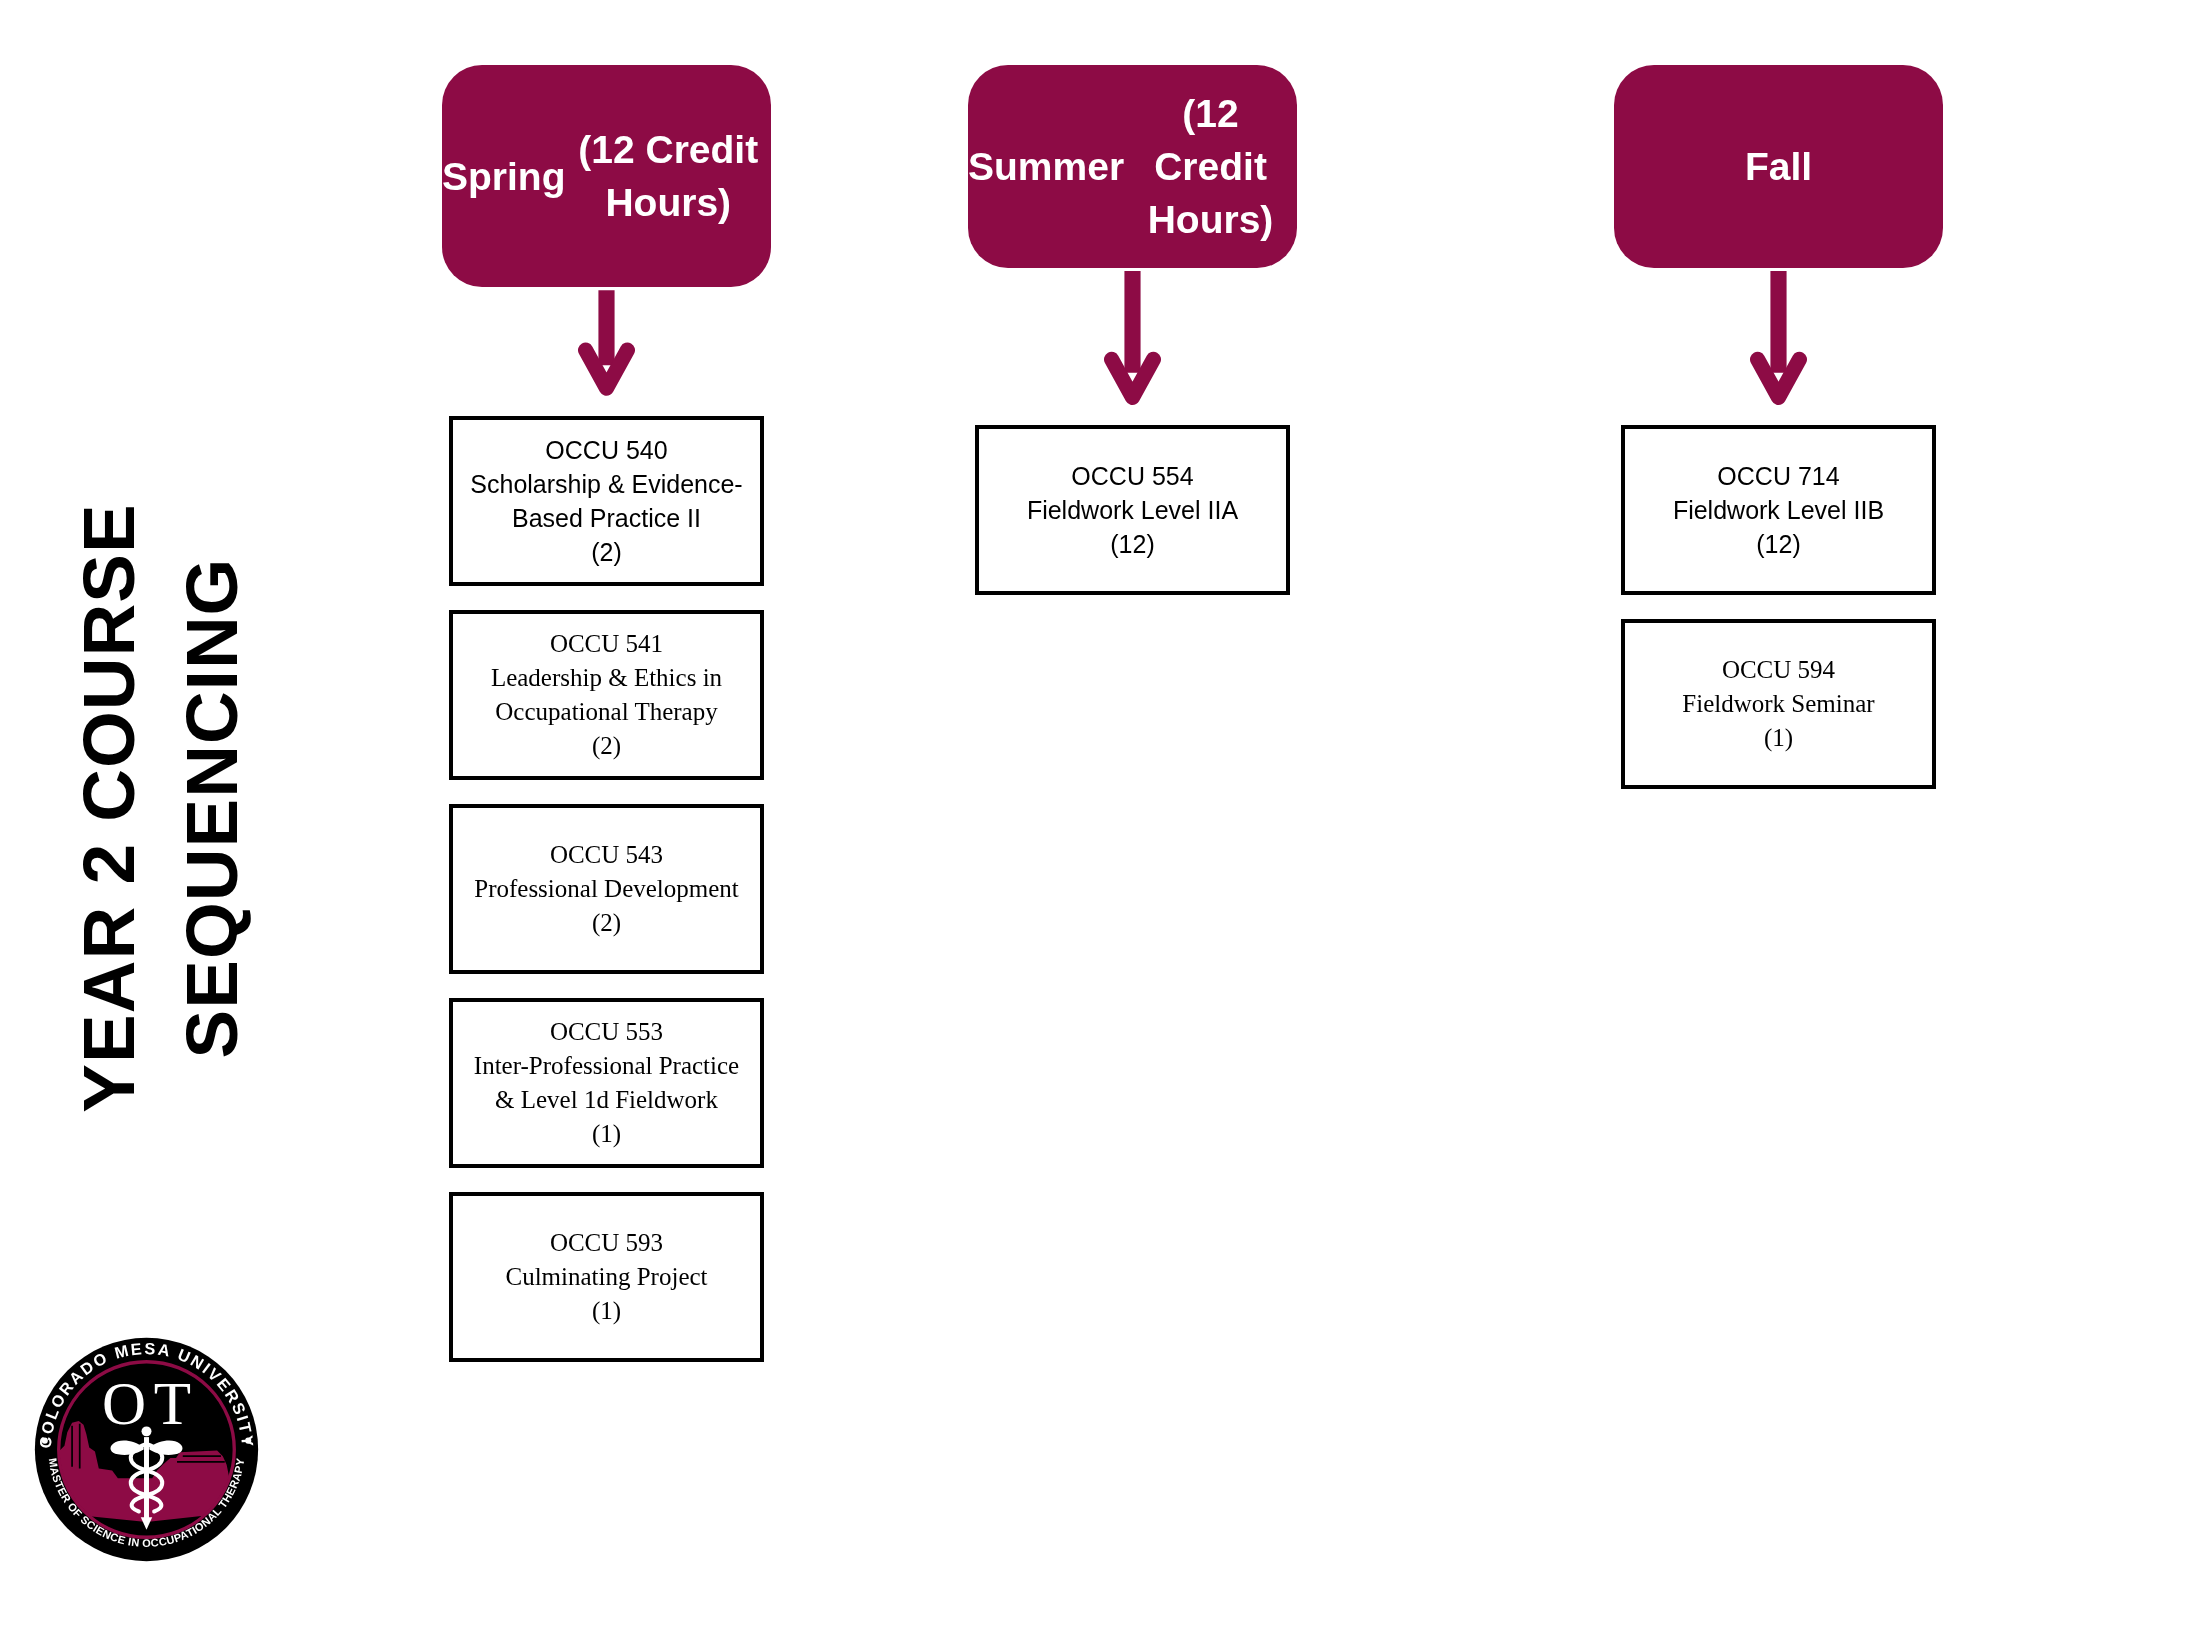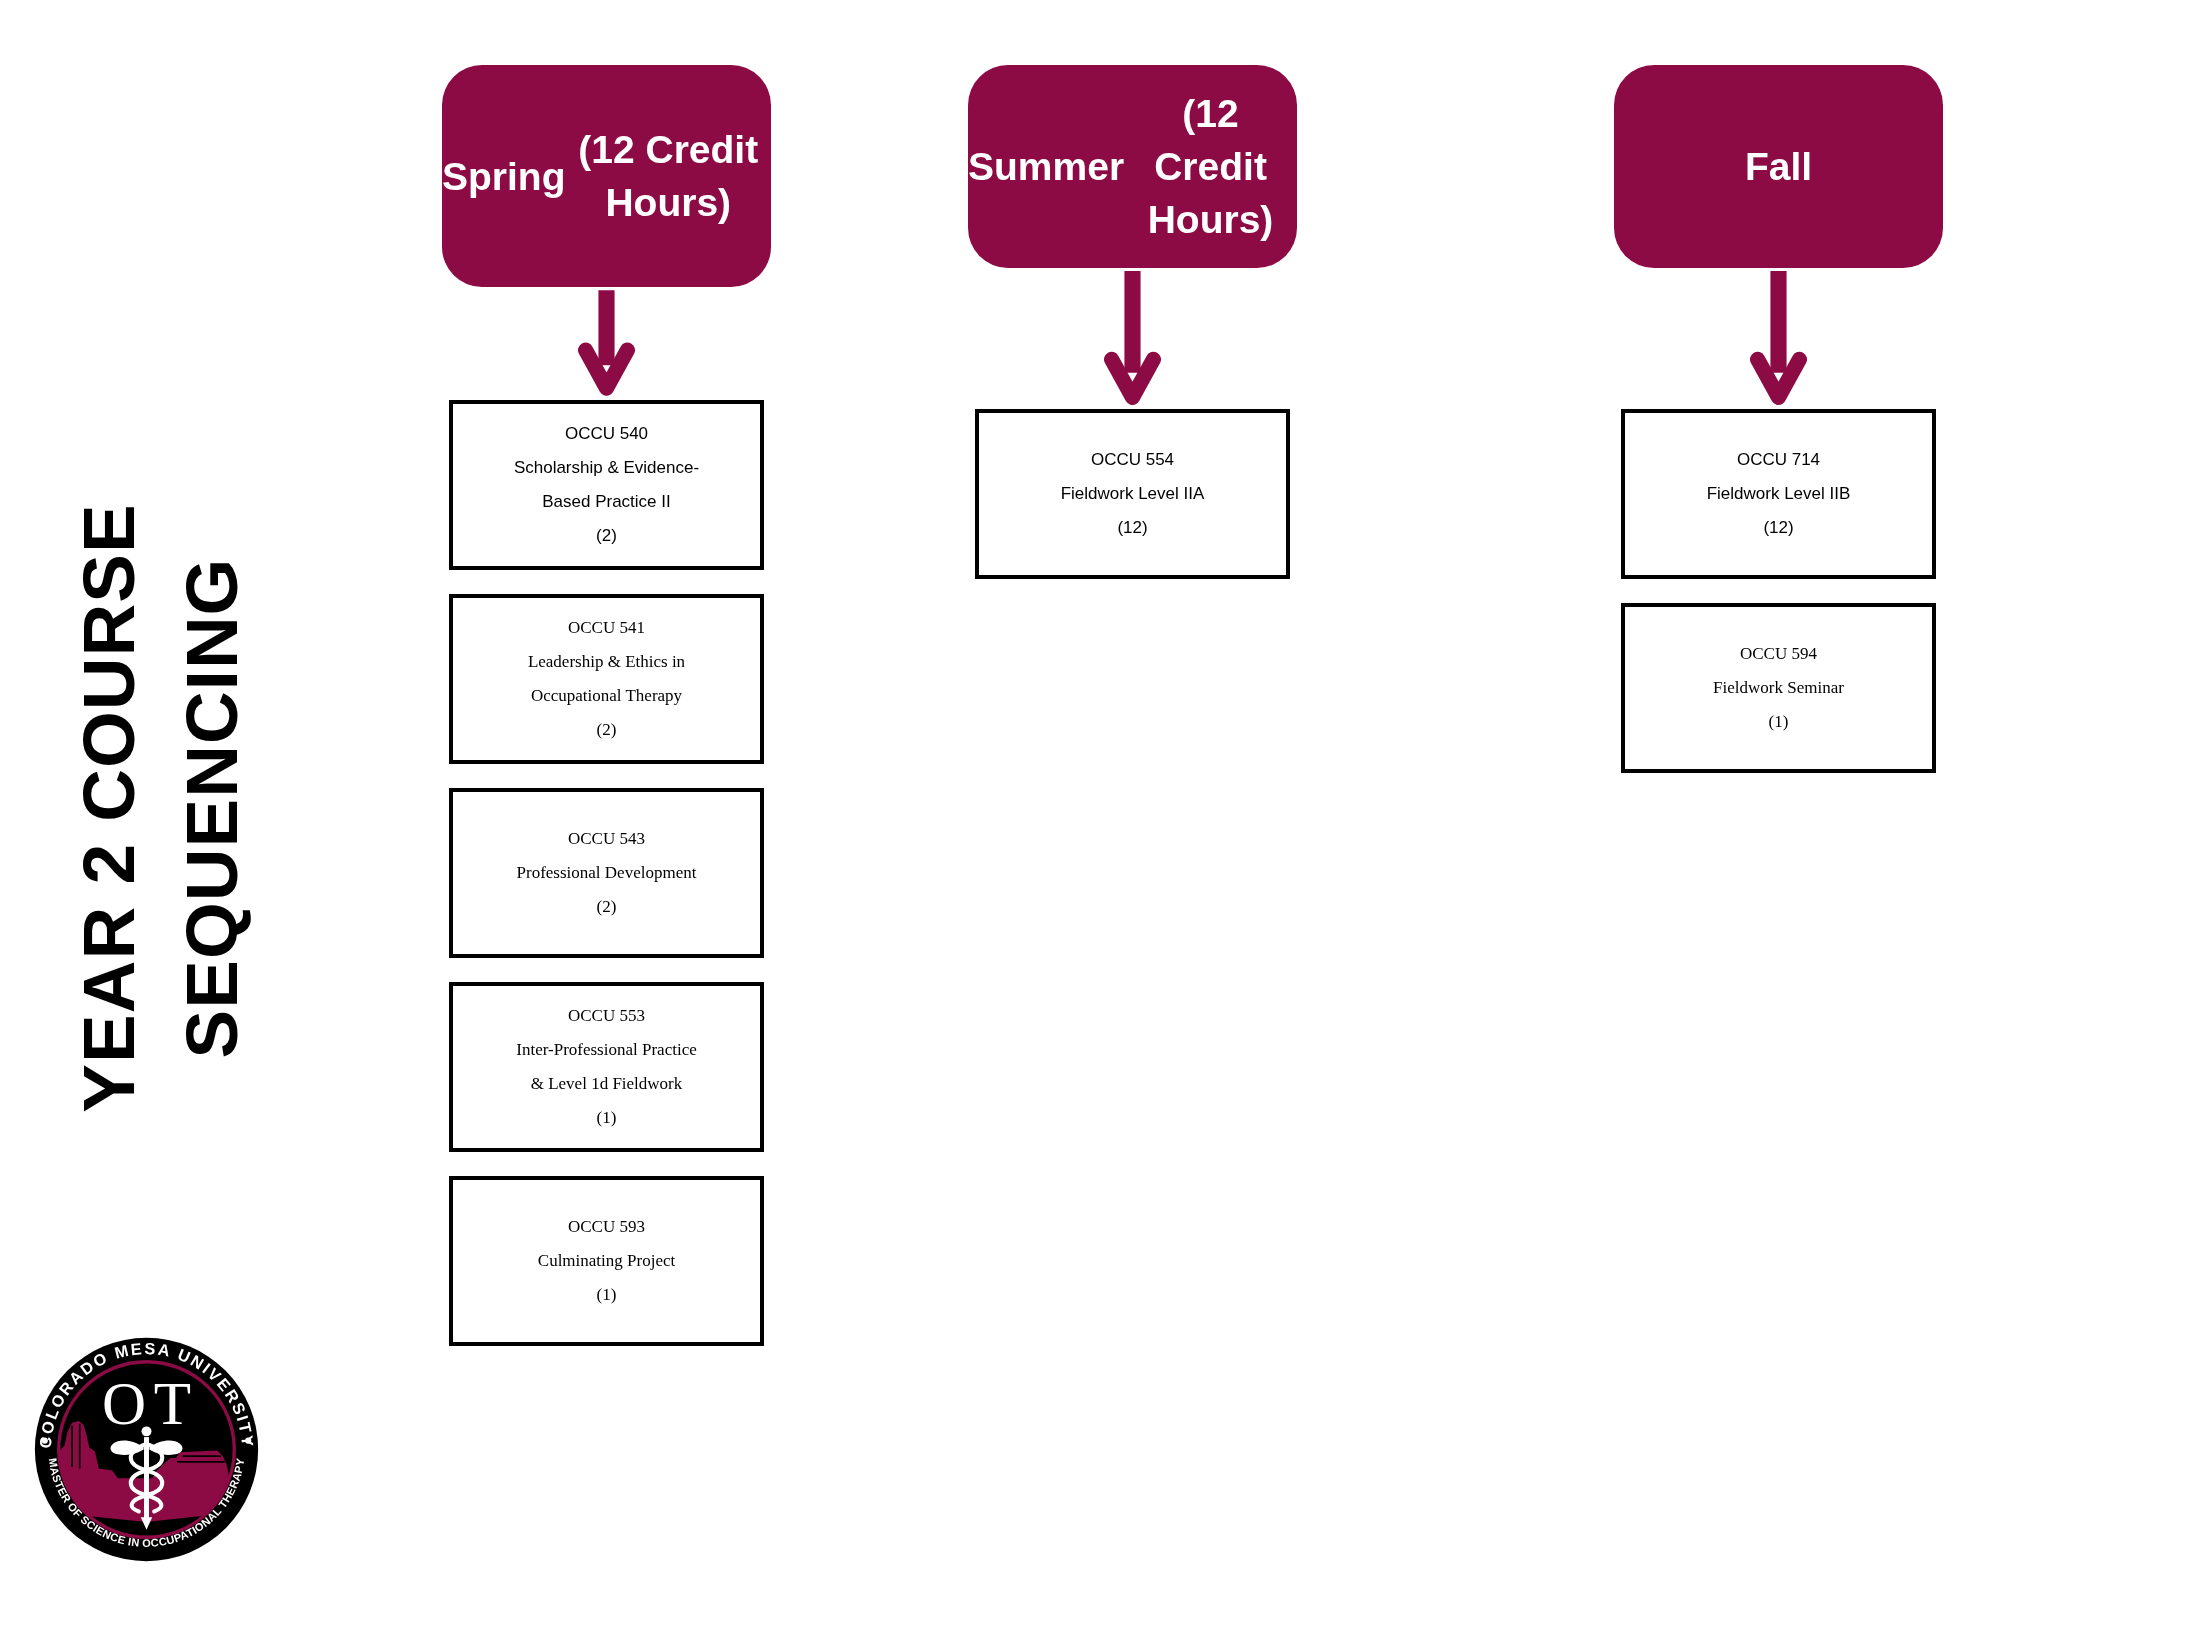--- a/index.html
+++ b/index.html
@@ -39,24 +39,24 @@
     text-align:center;font-weight:bold;font-size:39px;line-height:53px;
   }
   .hdr-tall{height:222px;}
   .hdr-short{height:203px;}
 
   .arrow{display:block;margin:0 auto;}
   .arrow .stem{stroke:var(--maroon);}
   .arrow .head{stroke:var(--maroon);fill:none;}
 
   .course{
-    box-sizing:border-box;width:315px;height:170px;margin:0 auto;
+    box-sizing:border-box;width:315px;height:170px;margin:16px auto;
     border:4.8px solid var(--ink);background:var(--paper);
     display:flex;flex-direction:column;align-items:center;justify-content:center;
-    text-align:center;font-size:17px;line-height:34px;color:var(--ink);
+    text-align:center;font-size:25px;line-height:34px;color:var(--ink);
   }
   .course + .course{margin-top:24px;font-family:Liberation Serif, serif;}
   .c-line{white-space:nowrap;}
 
   
   .logo{position:absolute;left:32px;top:1335px;width:229px;height:229px;}
   .arc-top{font-family:"Liberation Sans",sans-serif;font-size:17px;font-weight:bold;letter-spacing:2.2px;fill:#fff;}
   .arc-bot{font-family:"Liberation Sans",sans-serif;font-size:11.5px;font-weight:bold;letter-spacing:0.3px;fill:#fff;}
   .ot-text{font-family:"Liberation Serif",serif;font-size:64px;letter-spacing:8px;fill:#fff;}
   .fill-maroon{fill:var(--maroon);}

